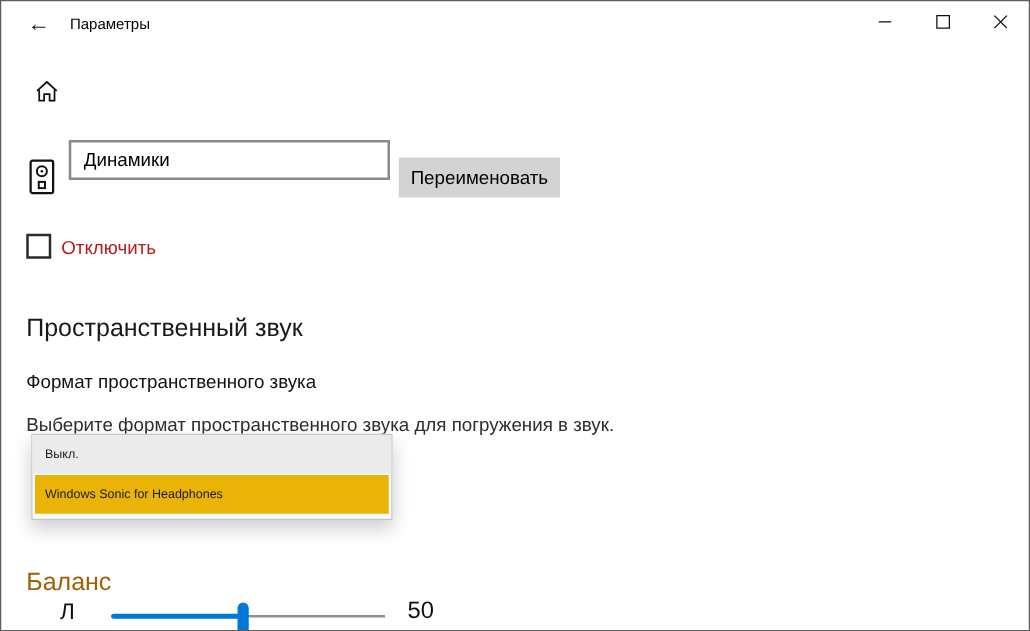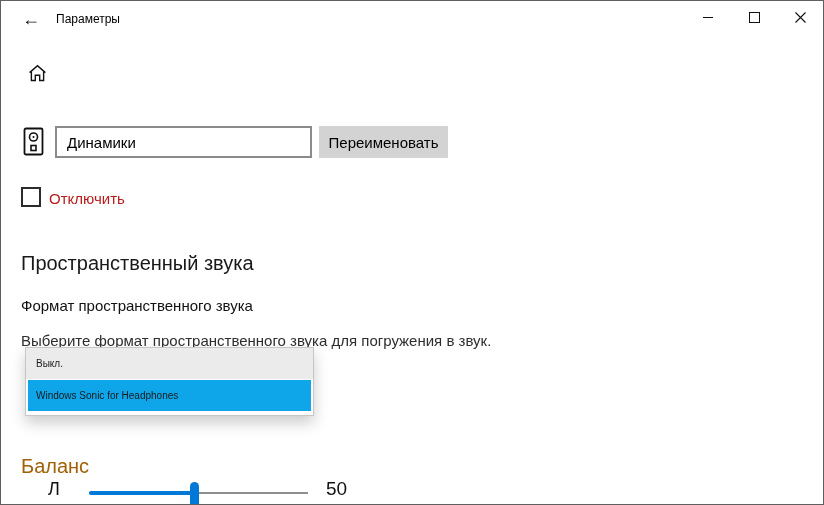--- a/index.html
+++ b/index.html
@@ -22,21 +22,21 @@
   .cap-max{right:46px;}
   .cap-close{right:0;}
   .glyph-min{display:block;width:10px;height:1px;background:#111;}
   .glyph-max{display:block;width:9px;height:9px;border:1px solid #111;background:transparent;}
   
   .home-icon{left:26px;top:62px;}
   .page-title{left:64px;top:55px;font-size:27px;font-weight:400;color:#191919;letter-spacing:.2px;}
   
   .speaker-icon{left:21px;top:125px;}
   .device-input{
-    left:54px;top:125px;width:257px;height:32px;box-sizing:border-box;
+    left:54px;top:111px;width:257px;height:32px;box-sizing:border-box;
     border:2px solid #8b8b8b;background:#fff;
     padding:0 10px;font-size:15px;font-family:"Liberation Sans",sans-serif;color:#000;outline:none;
   }
   .rename-btn{
     left:318px;top:125px;width:129px;height:32px;box-sizing:border-box;
     background:#d3d3d3;border:none;
     font-size:15px;font-family:"Liberation Sans",sans-serif;color:#000;
     display:flex;align-items:center;justify-content:center;cursor:default;
   }
   
@@ -53,21 +53,21 @@
     box-shadow:0 7px 14px rgba(0,0,0,.20);
     padding-bottom:4px;
   }
   .flyout-option{
     height:31px;line-height:31px;
     padding:0 10px;font-size:10px;color:#1a1a1a;
     background:#ebebeb;cursor:default;
   }
   .flyout-option.selected{
     margin:1px 2px 0 2px;padding:0 8px;
-    background:#0ea5e9;
+    background:#eab308;
   }
   
   .balance-heading{left:20px;top:454px;font-size:20px;color:#a16207;}
   .balance-left{left:47px;top:478px;font-size:18px;color:#111;}
   .slider-track{left:88px;top:491px;width:219px;height:2px;background:#8f8f8f;}
   .slider-fill{left:88px;top:490px;width:104px;height:4px;background:#0078d7;border-radius:2px;}
   .slider-thumb{left:189px;top:481px;width:9px;height:26px;border-radius:4.5px;background:#0078d7;cursor:default;}
   .balance-value{left:325px;top:477px;font-size:19px;color:#111;}
   svg{display:block;}
 </style>
@@ -107,21 +107,21 @@
       <circle cx="11.5" cy="11" r="1" fill="#111"></circle>
       <rect x="9" y="19.5" width="5" height="5" fill="none" stroke="#111" stroke-width="1.6"></rect>
     </svg>
   </div>
   <input class="abs device-input" type="text" value="Динамики" style="">
   <button class="abs rename-btn">Переименовать</button>
 
   <div class="abs checkbox"></div>
   <div class="abs checkbox-label">Отключить</div>
 
-  <div class="abs section-heading">Пространственный звука</div>
+  <div class="abs section-heading">Пространственный звук</div>
   <div class="abs format-label">Формат пространственного звука</div>
   <div class="abs format-desc">Выберите формат пространственного звука для погружения в звук.</div>
 
   <div class="abs flyout">
     <div class="flyout-option">Выкл.</div>
     <div class="flyout-option selected">Windows Sonic for Headphones</div>
   </div>
 
   <div class="abs balance-heading">Баланс</div>
   <div class="abs balance-left">Л</div>

